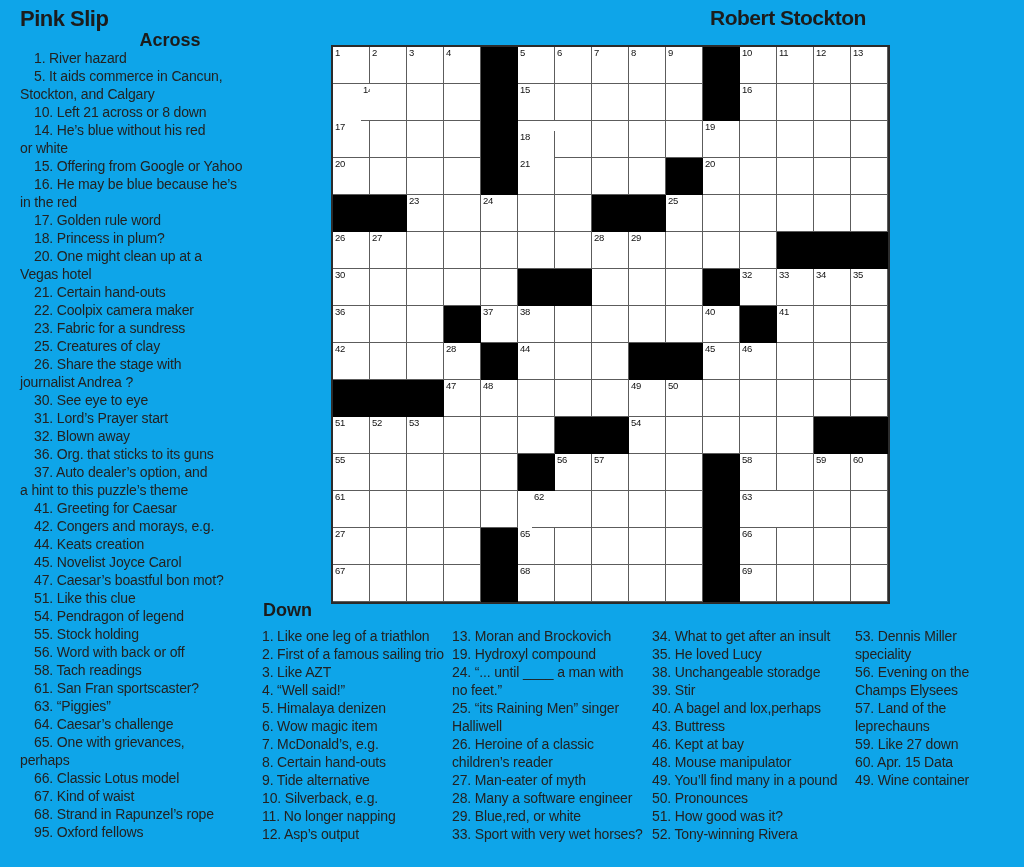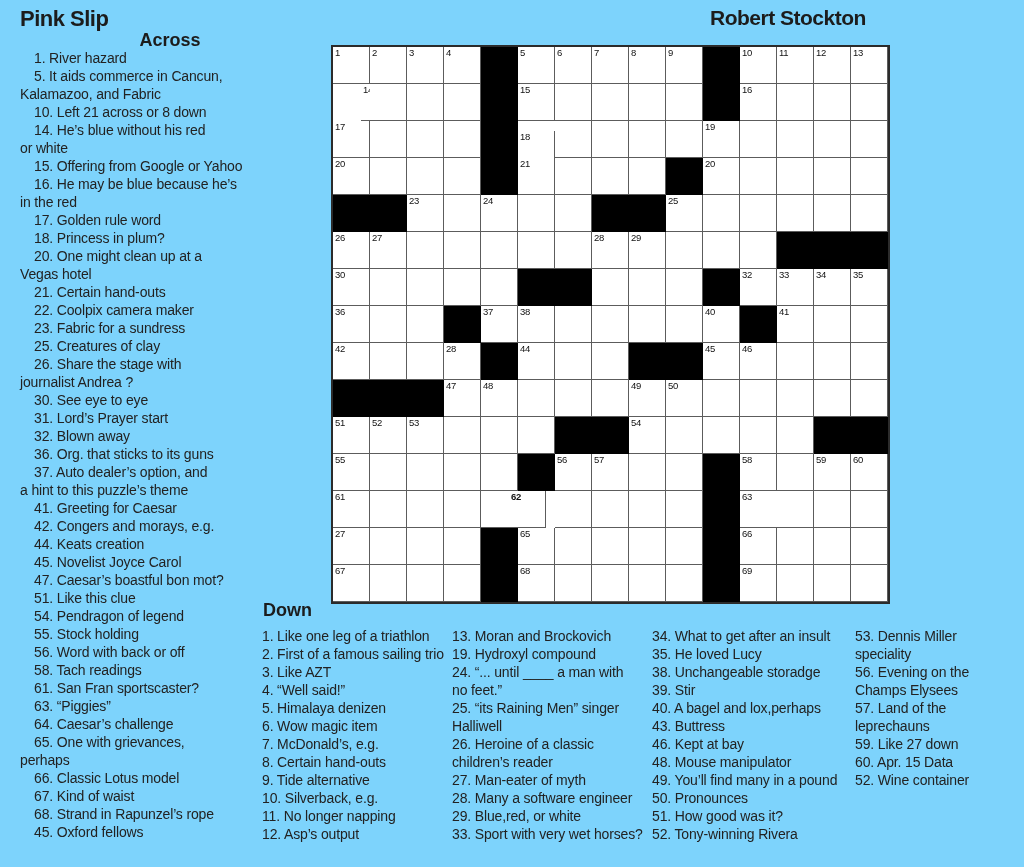--- a/index.html
+++ b/index.html
@@ -1,19 +1,19 @@
 <!DOCTYPE html>
 <html><head>
 <meta charset="utf-8">
 <style>
   html,body{margin:0;padding:0;background:#fff;}
   .page{
     position:relative;
     width:1024px;height:867px;
-    background:#7dd3fc;
+    background:#0ea5e9;
     font-family:"Liberation Sans", sans-serif;
     color:#1c1c1c;
     overflow:hidden;
   }
   .title{
     position:absolute;left:20px;top:6px;
     font-size:22px;font-weight:bold;letter-spacing:-0.5px;
   }
   .author{
     position:absolute;left:710px;top:6px;
@@ -63,21 +63,21 @@
 <body>
 
 <div class="page">
   <div class="title">Pink Slip</div>
   <div class="author">Robert Stockton</div>
 
   <div class="across-head">Across</div>
   <div class="clue-list" id="across-list">
       <div class="clue-line first">1. River hazard</div>
       <div class="clue-line first">5. It aids commerce in Cancun,</div>
-      <div class="clue-line">Kalamazoo, and Fabric</div>
+      <div class="clue-line">Stockton, and Calgary</div>
       <div class="clue-line first">10. Left 21 across or 8 down</div>
       <div class="clue-line first">14. He’s blue without his red</div>
       <div class="clue-line">or white</div>
       <div class="clue-line first">15. Offering from Google or Yahoo</div>
       <div class="clue-line first">16. He may be blue because he’s</div>
       <div class="clue-line">in the red</div>
       <div class="clue-line first">17. Golden rule word</div>
       <div class="clue-line first">18. Princess in plum?</div>
       <div class="clue-line first">20. One might clean up at a</div>
       <div class="clue-line">Vegas hotel</div>
@@ -104,21 +104,21 @@
       <div class="clue-line first">56. Word with back or off</div>
       <div class="clue-line first">58. Tach readings</div>
       <div class="clue-line first">61. San Fran sportscaster?</div>
       <div class="clue-line first">63. “Piggies”</div>
       <div class="clue-line first">64. Caesar’s challenge</div>
       <div class="clue-line first">65. One with grievances,</div>
       <div class="clue-line">perhaps</div>
       <div class="clue-line first">66. Classic Lotus model</div>
       <div class="clue-line first">67. Kind of waist</div>
       <div class="clue-line first">68. Strand in Rapunzel’s rope</div>
-      <div class="clue-line first">45. Oxford fellows</div>
+      <div class="clue-line first">95. Oxford fellows</div>
     </div>
 
   <div id="grid">
       <div class="cell" style="left: 0px; top: 0px;">
         <span class="num">1</span>
       </div>
       <div class="cell" style="left: 37px; top: 0px;">
         <span class="num">2</span>
       </div>
       <div class="cell" style="left: 74px; top: 0px;">
@@ -411,21 +411,21 @@
       <div class="cell" style="left: 518px; top: 407px;">
         <span class="num">60</span>
       </div>
       <div class="cell" style="left: 0px; top: 444px; text-decoration: underline;">
         <span class="num">61</span>
       </div>
       <div class="cell" style="left: 37px; top: 444px;"></div>
       <div class="cell" style="left: 74px; top: 444px;"></div>
       <div class="cell" style="left: 111px; top: 444px;"></div>
       <div class="cell" style="left: 148px; top: 444px;"></div>
-      <div class="cell" style="left: 176px; top: 444px; font-weight: bold;">
+      <div class="cell" style="left: 199px; top: 444px;">
         <span class="num">62</span>
       </div>
       <div class="cell" style="left: 222px; top: 444px;"></div>
       <div class="cell" style="left: 259px; top: 444px;"></div>
       <div class="cell" style="left: 296px; top: 444px;"></div>
       <div class="cell" style="left: 333px; top: 444px;"></div>
       <div class="cell black" style="left: 370px; top: 444px;"></div>
       <div class="cell" style="left: 407px; top: 444px; padding-left: 39px;">
         <span class="num">63</span>
       </div>
@@ -521,15 +521,15 @@
     </div>
   <div class="clue-list" id="down-col-3">
       <div class="clue-line">53. Dennis Miller</div>
       <div class="clue-line">speciality</div>
       <div class="clue-line">56. Evening on the</div>
       <div class="clue-line">Champs Elysees</div>
       <div class="clue-line">57. Land of the</div>
       <div class="clue-line">leprechauns</div>
       <div class="clue-line">59. Like 27 down</div>
       <div class="clue-line">60. Apr. 15 Data</div>
-      <div class="clue-line">52. Wine container</div>
+      <div class="clue-line">49. Wine container</div>
     </div>
 </div>
 
 </body></html>

